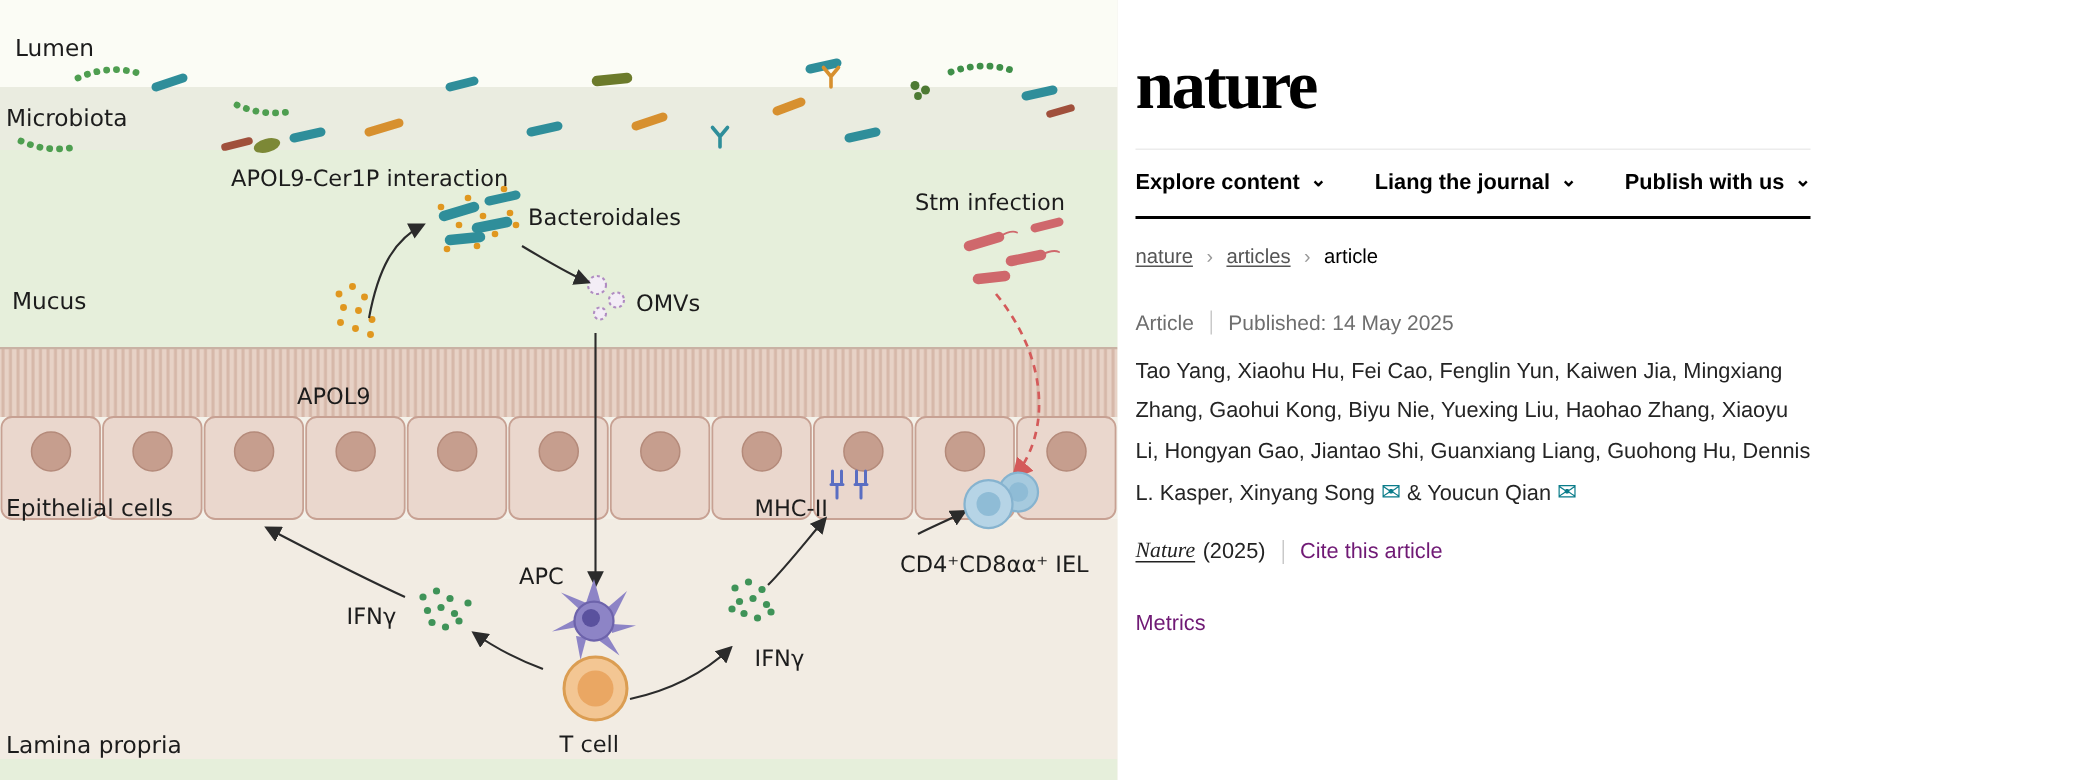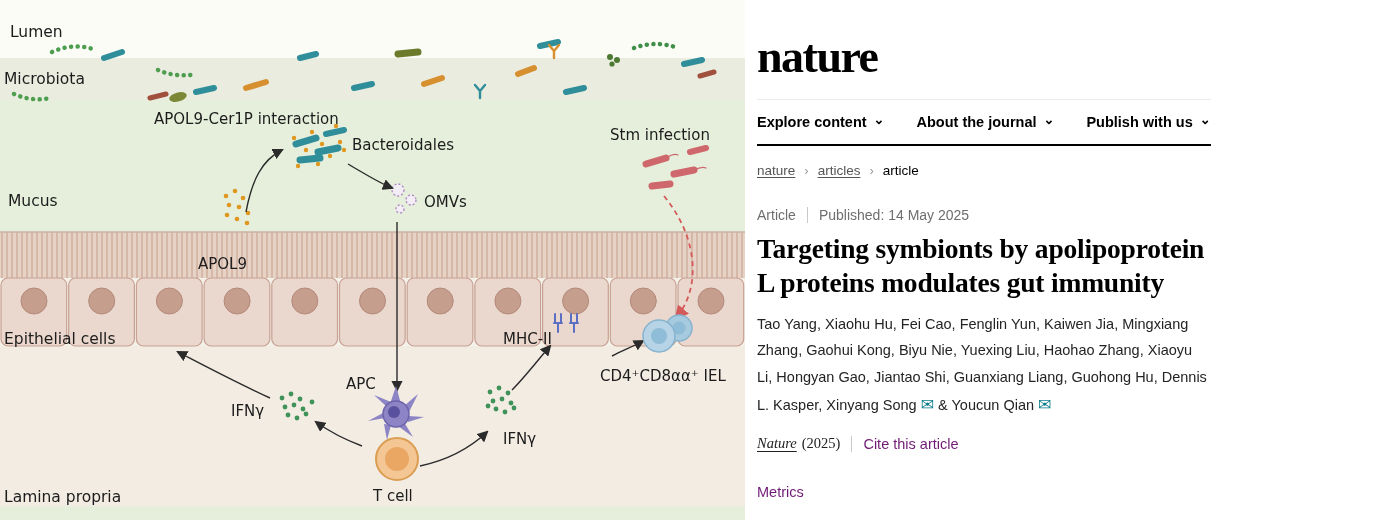--- a/index.html
+++ b/index.html
@@ -28,21 +28,21 @@
   .vbar { border-left:1px solid #c9c9c9; height:16px; margin:0 11px; display:inline-block; }
   .title { margin-top:9px; font-family:"Liberation Serif", serif; font-weight:700;
            font-size:27.5px; line-height:1.22; color:#000; max-width:598px; letter-spacing:-0.2px; }
   .authors { margin-top:12px; font-size:14.5px; line-height:1.82; color:#242424; max-width:626px; }
   .author-link { color:#242424; text-underline-offset:2.5px;
                  text-decoration-thickness:1px; cursor:pointer; }
   .mail-icon { color:#0b7c8a; margin-left:4px; font-size:16px; cursor:pointer; }
   .journal-row { margin-top:16px; font-size:14.5px; display:flex; align-items:center; color:#222; }
   .journal-link { font-family:"Liberation Serif", serif; font-style:italic; color:#222;
                   text-decoration:underline; text-underline-offset:2.5px; cursor:pointer; }
-  .journal-year { margin-left:5px;font-family:Liberation Serif, serif; }
+  .journal-year { margin-left:5px; }
   .plain-link { color:#701a75; text-underline-offset:2.5px; cursor:pointer; }
   .metrics-row { margin-top:32px; font-size:14.5px; }
 </style>
 </head>
 <body>
 
 <div class="page">
 
   <div class="figure-panel">
     <svg width="745" height="520" viewBox="0 0 745 520">
@@ -277,21 +277,21 @@
     <div class="logo-row">
       <div class="logo">nature</div>
     </div>
 
     <div class="nav-row">
       <div class="nav-item">
         <span>Explore content</span>
         <span class="caret">⌄</span>
       </div>
       <div class="nav-item">
-        <span>About the journal</span>
+        <span>Liang the journal</span>
         <span class="caret">⌄</span>
       </div>
       <div class="nav-item">
         <span>Publish with us</span>
         <span class="caret">⌄</span>
       </div>
     </div>
 
     <div class="breadcrumb">
       <a class="crumb-link">nature</a>
@@ -300,21 +300,20 @@
       <span class="crumb-sep">›</span>
       <span class="crumb-current">article</span>
     </div>
 
     <div class="meta-row">
       <span>Article</span>
       <span class="vbar"></span>
       <span>Published: 14 May 2025</span>
     </div>
 
-    <h1 class="title">Targeting symbionts by apolipoprotein L proteins modulates gut immunity</h1>
 
     <p class="authors"><a class="author-link">Tao Yang</a>, <a class="author-link">Xiaohu Hu</a>, <a class="author-link">Fei Cao</a>, <a class="author-link">Fenglin Yun</a>, <a class="author-link">Kaiwen Jia</a>, <a class="author-link">Mingxiang Zhang</a>, <a class="author-link">Gaohui Kong</a>, <a class="author-link">Biyu Nie</a>, <a class="author-link">Yuexing Liu</a>, <a class="author-link">Haohao Zhang</a>, <a class="author-link">Xiaoyu Li</a>, <a class="author-link">Hongyan Gao</a>, <a class="author-link">Jiantao Shi</a>, <a class="author-link">Guanxiang Liang</a>, <a class="author-link">Guohong Hu</a>, <a class="author-link">Dennis L. Kasper</a>, <a class="author-link">Xinyang Song</a><span class="mail-icon">✉</span> &amp; <a class="author-link">Youcun Qian</a><span class="mail-icon">✉</span></p>
 
     <div class="journal-row">
       <a class="journal-link">Nature</a>
       <span class="journal-year">(2025)</span>
       <span class="vbar"></span>
       <a class="plain-link">Cite this article</a>
     </div>
 

